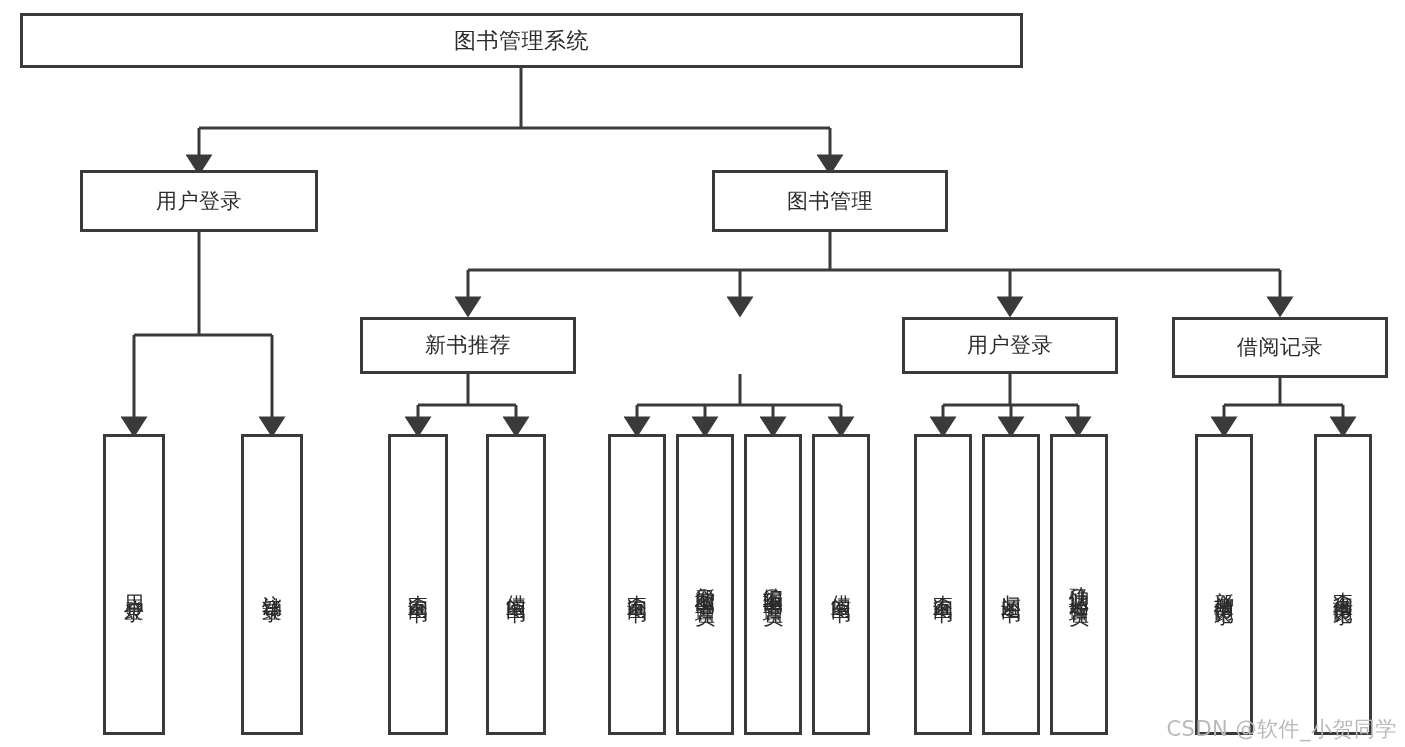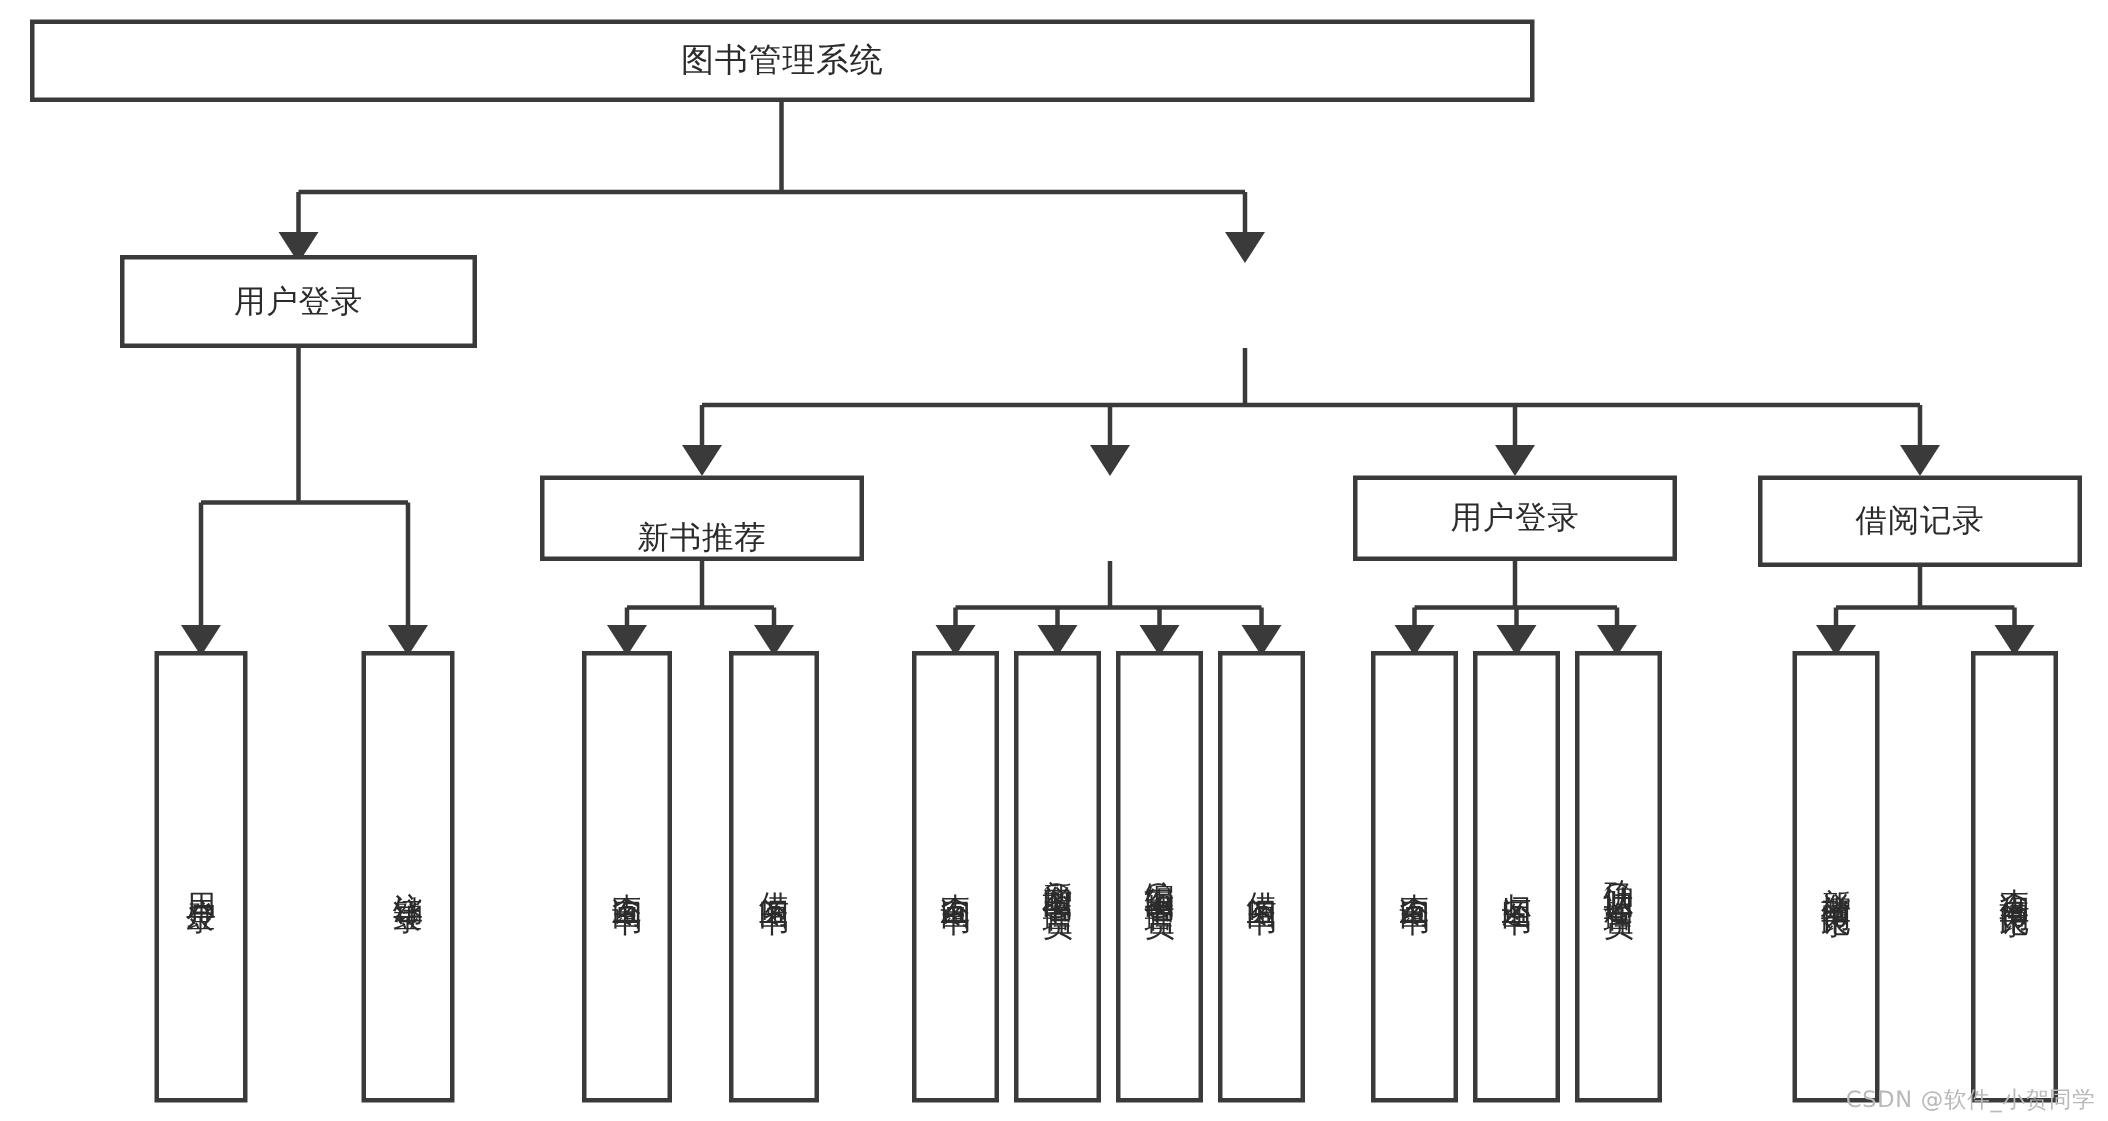--- a/index.html
+++ b/index.html
@@ -49,21 +49,21 @@
     white-space: normal;
     overflow: hidden;
   }
   .node.root {
     font-size: 22px;
   }
   .watermark {
     position: absolute;
     right: 8px;
     bottom: 4px;
-    font-size: 15px;
+    font-size: 21px;
     color: #b9b9b9;
     letter-spacing: 0.5px;
     white-space: nowrap;
     z-index: 5;
     margin-left: 36px;
   }
 </style>
 </head>
 <body>
 
@@ -121,22 +121,25 @@
   </svg>
 
   <div class="node root" style="left:20px; top:13px; width:1003px; height:55px;">
     <span>图书管理系统</span>
   </div>
 
   <div class="node" style="left:80px; top:170px; width:238px; height:62px;">
     <span>用户登录</span>
   </div>
 
-
-  <div class="node" style="left:360px; top:317px; width:216px; height:57px;align-items:flex-end;">
+  <div class="node" style="left:712px; top:170px; width:236px; height:62px;">
+    <span>图书管理</span>
+  </div>
+
+  <div class="node" style="left:360px; top:317px; width:216px; height:57px;">
     <span>新书推荐</span>
   </div>
 
 
   <div class="node" style="left:902px; top:317px; width:216px; height:57px;">
     <span>用户登录</span>
   </div>
 
   <div class="node" style="left:1172px; top:317px; width:216px; height:61px;">
     <span>借阅记录</span>

